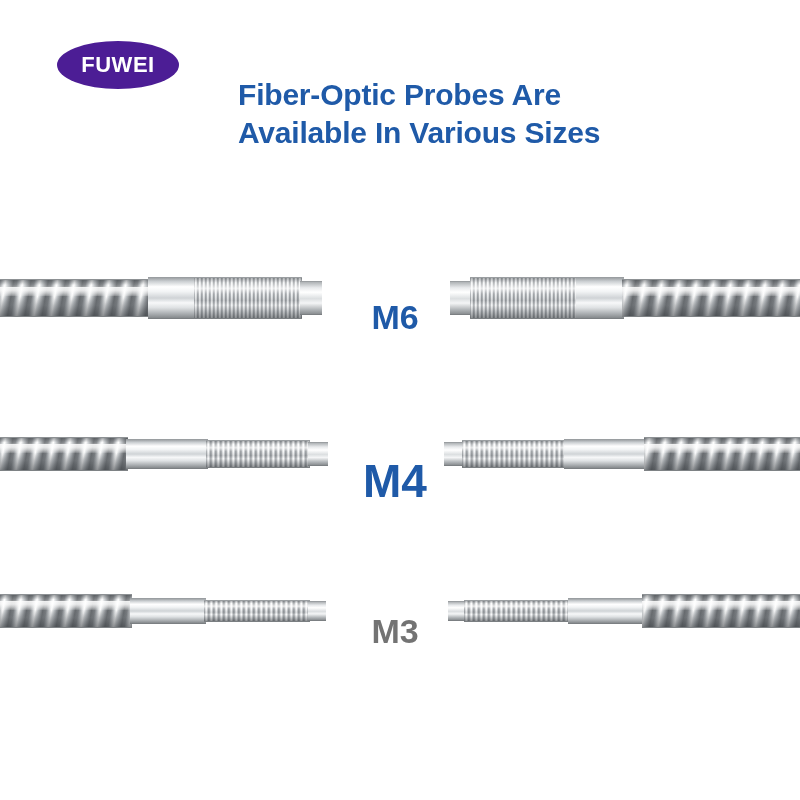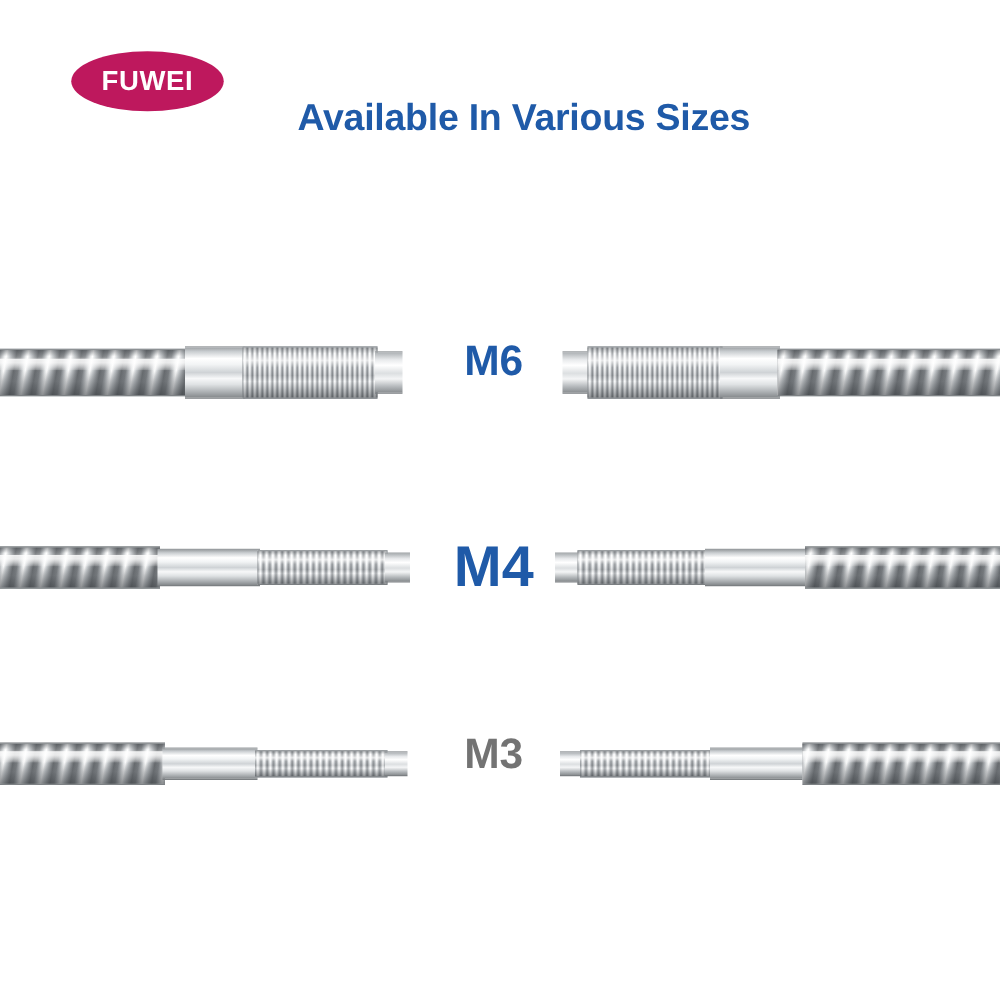--- a/index.html
+++ b/index.html
@@ -24,21 +24,21 @@
     height: 175px;
   }
 
   #logo {
     position: absolute;
     left: 57px;
     top: 41px;
     width: 122px;
     height: 48px;
     border-radius: 50% / 50%;
-    background: #be185d;
+    background: #4c1d95;
     display: flex;
     align-items: center;
     justify-content: center;
   }
   #logo-text {
     color: #ffffff;
     font-size: 22px;
     font-weight: bold;
     letter-spacing: 0.5px;
     font-family: "Liberation Sans", sans-serif;
@@ -64,20 +64,21 @@
     left: 0;
     width: 800px;
   }
   .row-label {
     position: absolute;
     color: #1f5aa8;
     font-weight: bold;
     font-family: "Liberation Sans", sans-serif;
     text-align: center;
     line-height: 1;
+    margin-top: 28px;
   }
 
   .assembly {
     position: absolute;
     top: 0;
     height: 100%;
   }
 
   
   .part {
@@ -179,20 +180,21 @@
 </head>
 <body>
 
 <div id="header">
 
   <div id="logo">
     <span id="logo-text">FUWEI</span>
   </div>
 
   <div id="headline">
+    <span class="line">Fiber-Optic Probes Are</span>
     <span class="line">Available In Various Sizes</span>
   </div>
 
 </div>
 
 <div id="rows">
     <div class="row" style="top: 250px; height: 95px;">
       <div class="assembly" style="left: 0px; width: 340px;">
         <div class="part armor" style="left: 0px; width: 150px; height: 38px; background-image: repeating-linear-gradient(100deg, rgb(110, 114, 118) 0px, rgb(154, 158, 162) 1.7px, rgb(233, 235, 236) 4.42px, rgb(255, 255, 255) 5.78px, rgb(197, 201, 204) 8.16px, rgb(133, 137, 141) 11.22px, rgb(90, 94, 98) 13.6px, rgb(110, 114, 118) 17px); background-size: auto 100%;"></div>
         <div class="part smooth" style="left: 148px; width: 48px; height: 42px;"></div>

